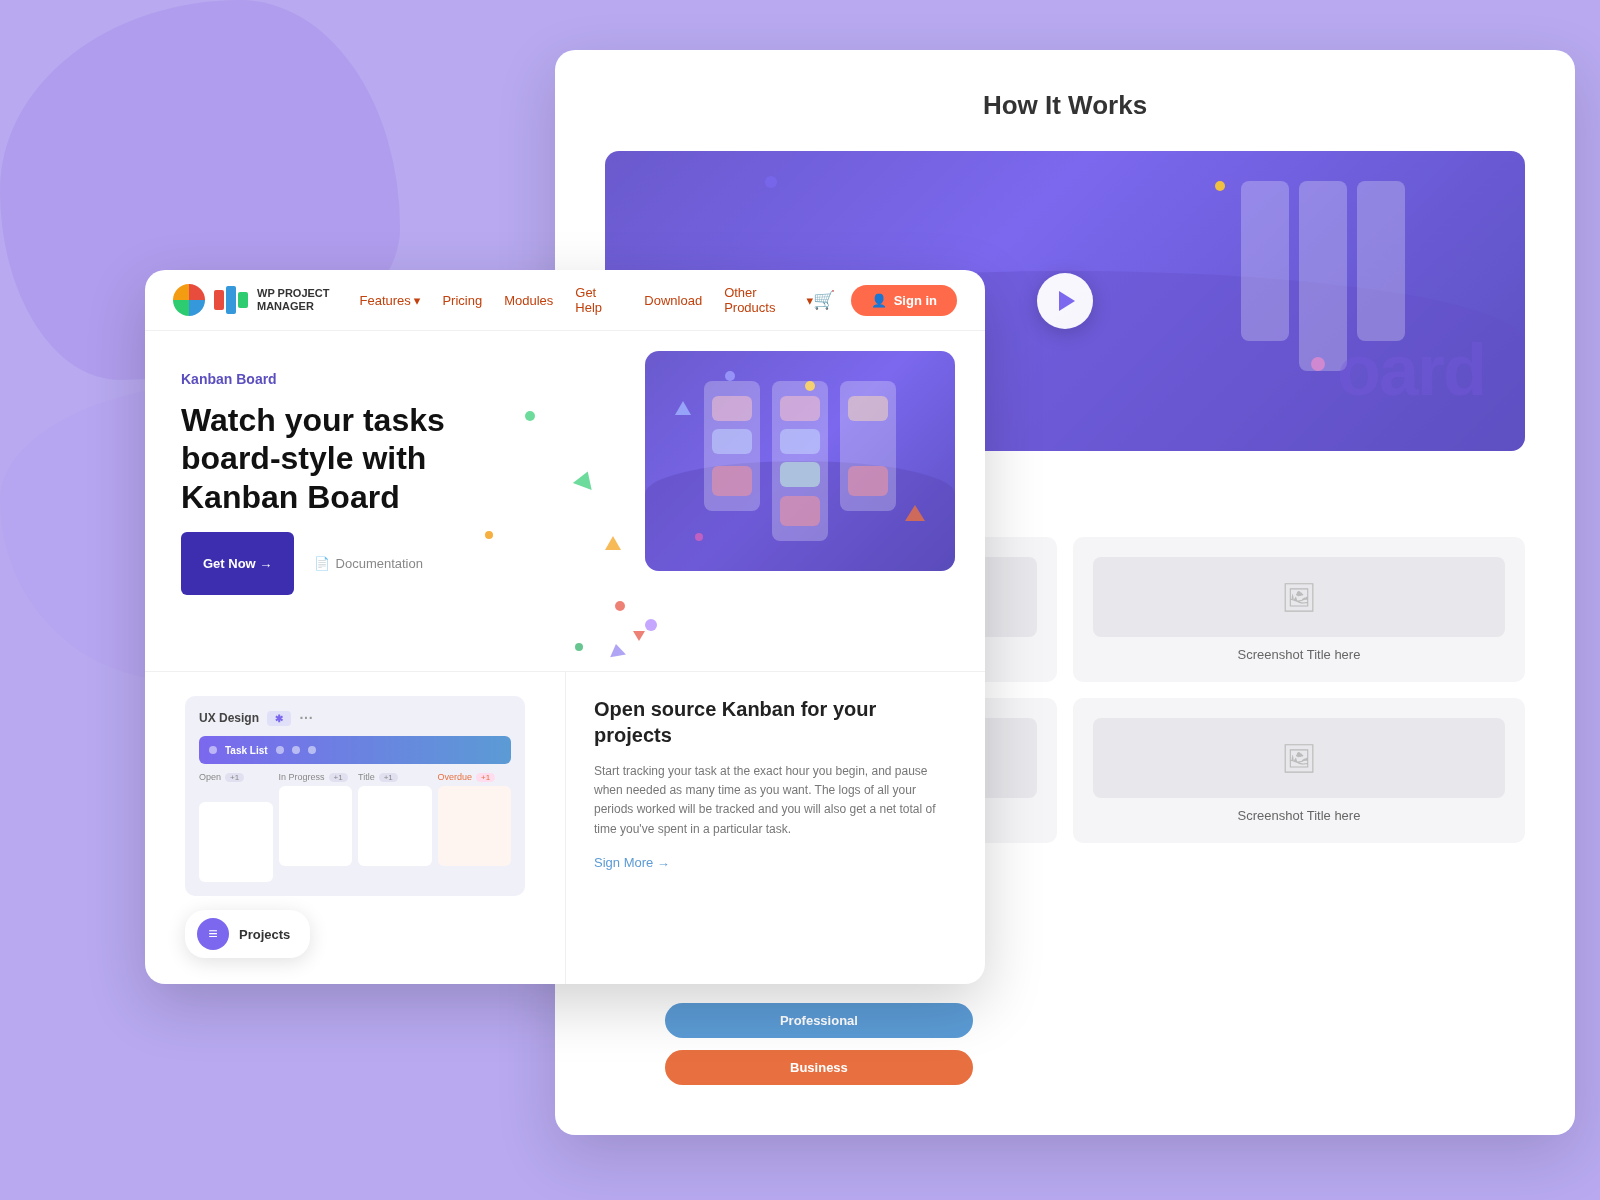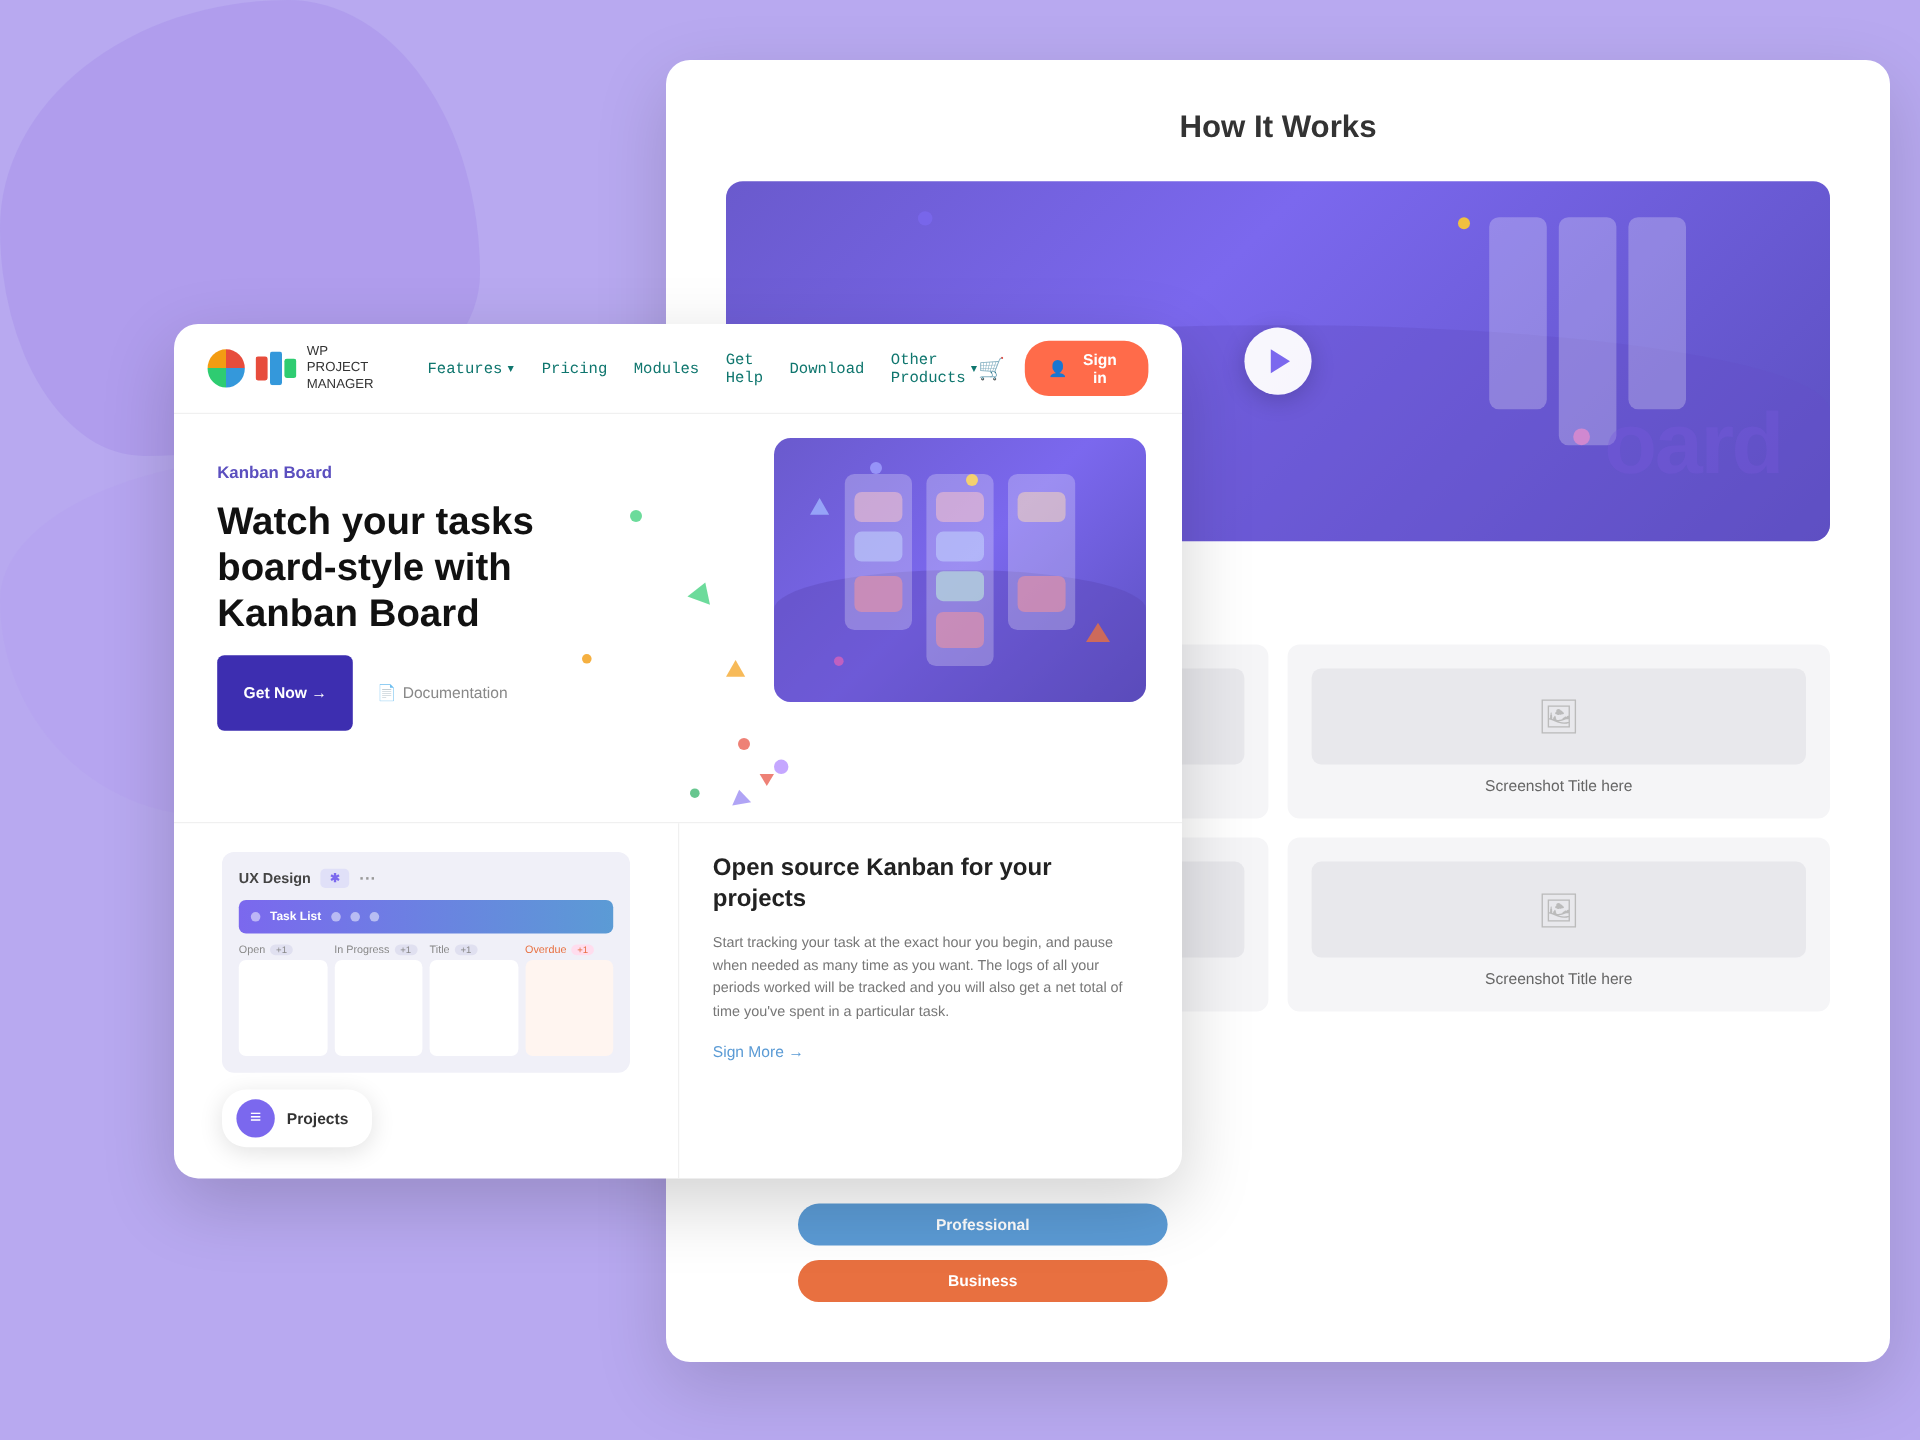--- a/index.html
+++ b/index.html
@@ -221,38 +221,37 @@
       gap: 8px;
       margin-right: 30px;
     }
     .logo-circle {
       width: 32px; height: 32px;
       border-radius: 50%;
       background: conic-gradient(#e74c3c 0deg 90deg, #3498db 90deg 180deg, #2ecc71 180deg 270deg, #f39c12 270deg 360deg);
     }
     .logo-text {
       font-size: 11px;
-      font-weight: 400;
+      font-weight: 700;
       color: #333;
       line-height: 1.2;
     }
     .wp-nav-links {
       display: flex;
       align-items: center;
       gap: 22px;
       flex: 1;
     }
     .nav-link {
       font-size: 13px;
-      color: #0f766e;
+      color: #c2410c;
       cursor: pointer;
       display: flex;
       align-items: center;
       gap: 3px;
-      font-family: Liberation Mono, monospace;
     }
     .nav-actions {
       display: flex;
       align-items: center;
       gap: 16px;
     }
     .cart-icon { font-size: 18px; color: #666; cursor: pointer; }
     .sign-in-btn {
       background: #ff6b4a;
       color: #fff;
@@ -620,21 +619,21 @@
           </div>
           <div class="kanban-bar">
             <span class="kb-dot"></span>
             <span class="kb-label">Task List</span>
             <span class="kb-dot"></span>
             <span class="kb-dot"></span>
             <span class="kb-dot"></span>
           </div>
           <div class="kanban-columns-mini">
             <div>
-              <div style="font-size:9px;color:#888;margin-bottom:4px;display:flex;align-items:center;gap:4px;">
+              <div style="font-size:9px;color:#888;margin-bottom:20px;display:flex;align-items:center;gap:4px;">
                   <span>Open</span>
                   <span style="background:#e0e0f0;border-radius:10px;padding:0 5px;font-size:8px;">+1</span>
                 </div>
               <div class="kc-mini"></div>
             </div>
             <div>
               <div style="font-size:9px;color:#888;margin-bottom:4px;display:flex;align-items:flex-end;gap:4px;">
                   <span>In Progress</span>
                   <span style="background:#e0e0f0;border-radius:10px;padding:0 5px;font-size:8px;">+1</span>
                 </div>

